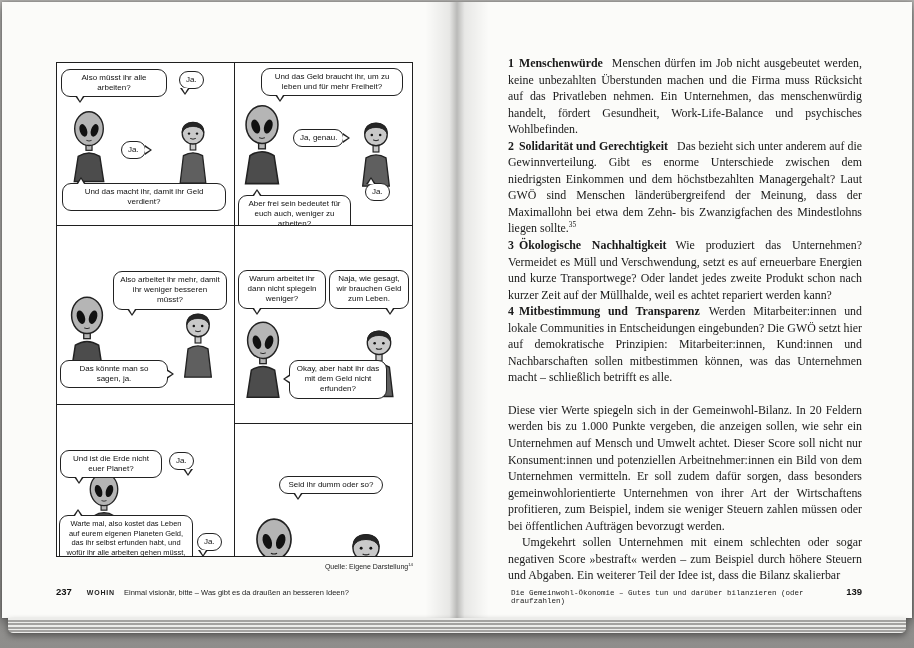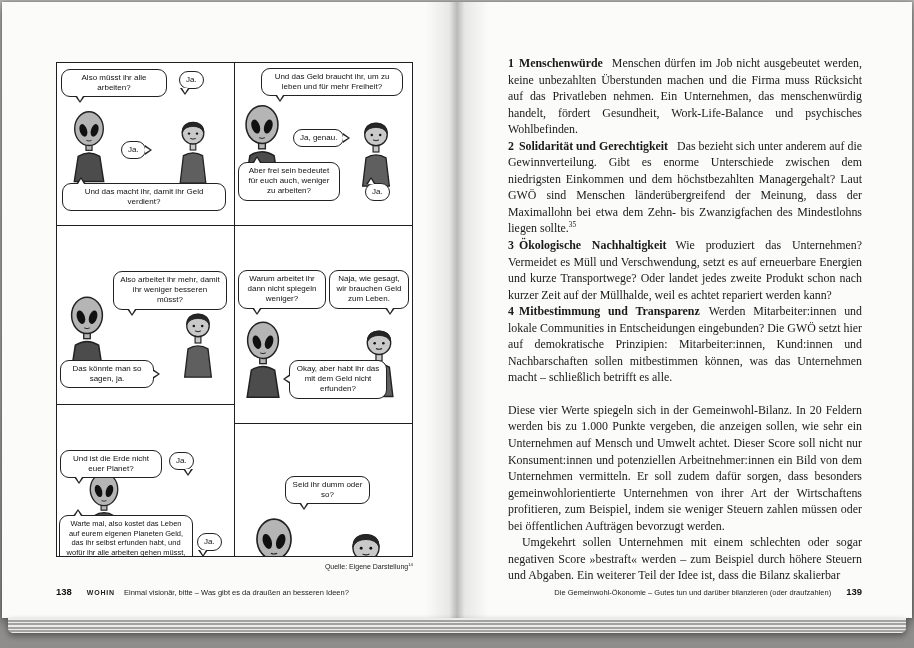--- a/index.html
+++ b/index.html
@@ -80,21 +80,21 @@
 
   
   .footer {
     position:absolute; top:584px; left:54px; right:50px;
     display:flex; align-items:baseline; font-size:7.5px; color:#222;
   }
   .footer.right-f { justify-content:flex-end; }
   .pagenum { font-size:9.5px; font-weight:700; color:#111; }
   .running-head { font-weight:700; letter-spacing:.8px; margin:0 9px 0 15px; font-size:7px; }
   .running { font-size:7.5px; color:#222; }
-  .footer.right-f .running { margin-right:15px; }
+  .footer.right-f .running { margin-right:15px;font-family:Liberation Mono, monospace; }
 </style>
 </head>
 <body>
 
 <svg width="0" height="0" style="position:absolute" aria-hidden="true">
   <defs>
     <symbol id="alien-fig" viewBox="0 0 60 82">
       <path d="M13 82 L17.5 53 Q30 45 42.5 53 L47 82 Z" fill="#4c4c4c" stroke="#222" stroke-width="1.6"></path>
       <rect x="26.5" y="36" width="7" height="10" fill="#b5b5b5" stroke="#222" stroke-width="1.4"></rect>
       <ellipse cx="30" cy="21" rx="16.5" ry="19.5" fill="#b5b5b5" stroke="#222" stroke-width="1.6"></ellipse>
@@ -135,21 +135,21 @@
         </div>
 
         <div class="panel" style="height:139px">
           <svg class="char" style="left:2px;top:24px;width:56px;height:88px">
               <use href="#alien-fig"></use>
             </svg>
           <svg class="char" style="left:116px;top:40px;width:50px;height:74px">
               <use href="#human-fig"></use>
             </svg>
           <div class="bubble t-b-l" style="left:56px;top:5px;width:114px">Also arbeitet ihr mehr, damit ihr weniger besseren müsst?</div>
-          <div class="bubble t-r" style="left:3px;top:94px;width:94px">Das könnte man so sagen, ja.</div>
+          <div class="bubble t-r" style="left:3px;top:94px;width:108px">Das könnte man so sagen, ja.</div>
         </div>
 
         <div class="panel last">
           <svg class="char" style="left:22px;top:26px;width:50px;height:70px">
               <use href="#alien-fig"></use>
             </svg>
           <svg class="char" style="left:132px;top:114px;width:48px;height:72px">
               <use href="#human-fig"></use>
             </svg>
           <div class="bubble t-b-l" style="left:3px;top:5px;width:102px">Und ist die Erde nicht euer Planet?</div>
@@ -163,21 +163,21 @@
 
         <div class="panel" style="height:163px">
           <svg class="char" style="left:-2px;top:34px;width:58px;height:94px">
               <use href="#alien-fig"></use>
             </svg>
           <svg class="char" style="left:116px;top:52px;width:50px;height:74px">
               <use href="#human-fig"></use>
             </svg>
           <div class="bubble t-b-l" style="left:26px;top:5px;width:142px">Und das Geld braucht ihr, um zu leben und für mehr Freiheit?</div>
           <div class="bubble t-r" style="left:58px;top:66px">Ja, genau.</div>
-          <div class="bubble t-t-l" style="left:3px;top:99px;width:102px">Aber frei sein bedeutet für euch auch, weniger zu arbeiten?</div>
+          <div class="bubble t-t-l" style="left:3px;top:132px;width:113px">Aber frei sein bedeutet für euch auch, weniger zu arbeiten?</div>
           <div class="bubble t-t-r" style="left:130px;top:120px">Ja.</div>
         </div>
 
         <div class="panel" style="height:158px">
           <svg class="char" style="left:0px;top:50px;width:56px;height:86px">
               <use href="#alien-fig"></use>
             </svg>
           <svg class="char" style="left:118px;top:56px;width:52px;height:78px">
               <use href="#human-fig"></use>
             </svg>
@@ -186,30 +186,30 @@
           <div class="bubble t-l" style="left:54px;top:94px;width:98px">Okay, aber habt ihr das mit dem Geld nicht erfunden?</div>
         </div>
 
         <div class="panel last">
           <svg class="char" style="left:8px;top:40px;width:62px;height:112px">
               <use href="#alien-fig"></use>
             </svg>
           <svg class="char" style="left:102px;top:52px;width:58px;height:104px">
               <use href="#human-fig"></use>
             </svg>
-          <div class="bubble t-b-l" style="left:50px;top:12px;width:85px">Seid ihr dumm oder so?</div>
+          <div class="bubble t-b-l" style="left:44px;top:12px;width:104px">Seid ihr dumm oder so?</div>
           <div class="bubble t-t-r" style="left:100px;top:118px">Glaube ja.</div>
         </div>
       </div>
     </div>
 
     <div class="caption"><span>Quelle: Eigene Darstellung</span><sup>14</sup></div>
 
     <div class="footer">
-      <span class="pagenum">138</span>
+      <span class="pagenum">237</span>
       <span class="running-head">WOHIN</span>
       <span class="running">Einmal visionär, bitte – Was gibt es da draußen an besseren Ideen?</span>
     </div>
   </div>
 
   <div class="page right">
 
     <div class="text-col">
       <p class="lead-p"><span class="lead-num">1</span><span class="lead">Menschenwürde</span><span class="lead-gap"></span><span>Menschen dürfen im Job nicht ausgebeutet werden, keine unbezahlten Überstunden machen und die Firma muss Rücksicht auf das Privatleben nehmen. Ein Unternehmen, das menschenwürdig handelt, fördert Gesundheit, Work-Life-Balance und psychisches Wohlbefinden.</span></p>
       <p class="lead-p"><span class="lead-num">2</span><span class="lead">Solidarität und Gerechtigkeit</span><span class="lead-gap"></span><span>Das bezieht sich unter anderem auf die Gewinnverteilung. Gibt es enorme Unterschiede zwischen dem niedrigsten Einkommen und dem höchstbezahlten Managergehalt? Laut GWÖ sind Menschen länderübergreifend der Meinung, dass der Maximallohn bei etwa dem Zehn- bis Zwanzigfachen des Mindestlohns liegen sollte.</span><sup>35</sup></p>

